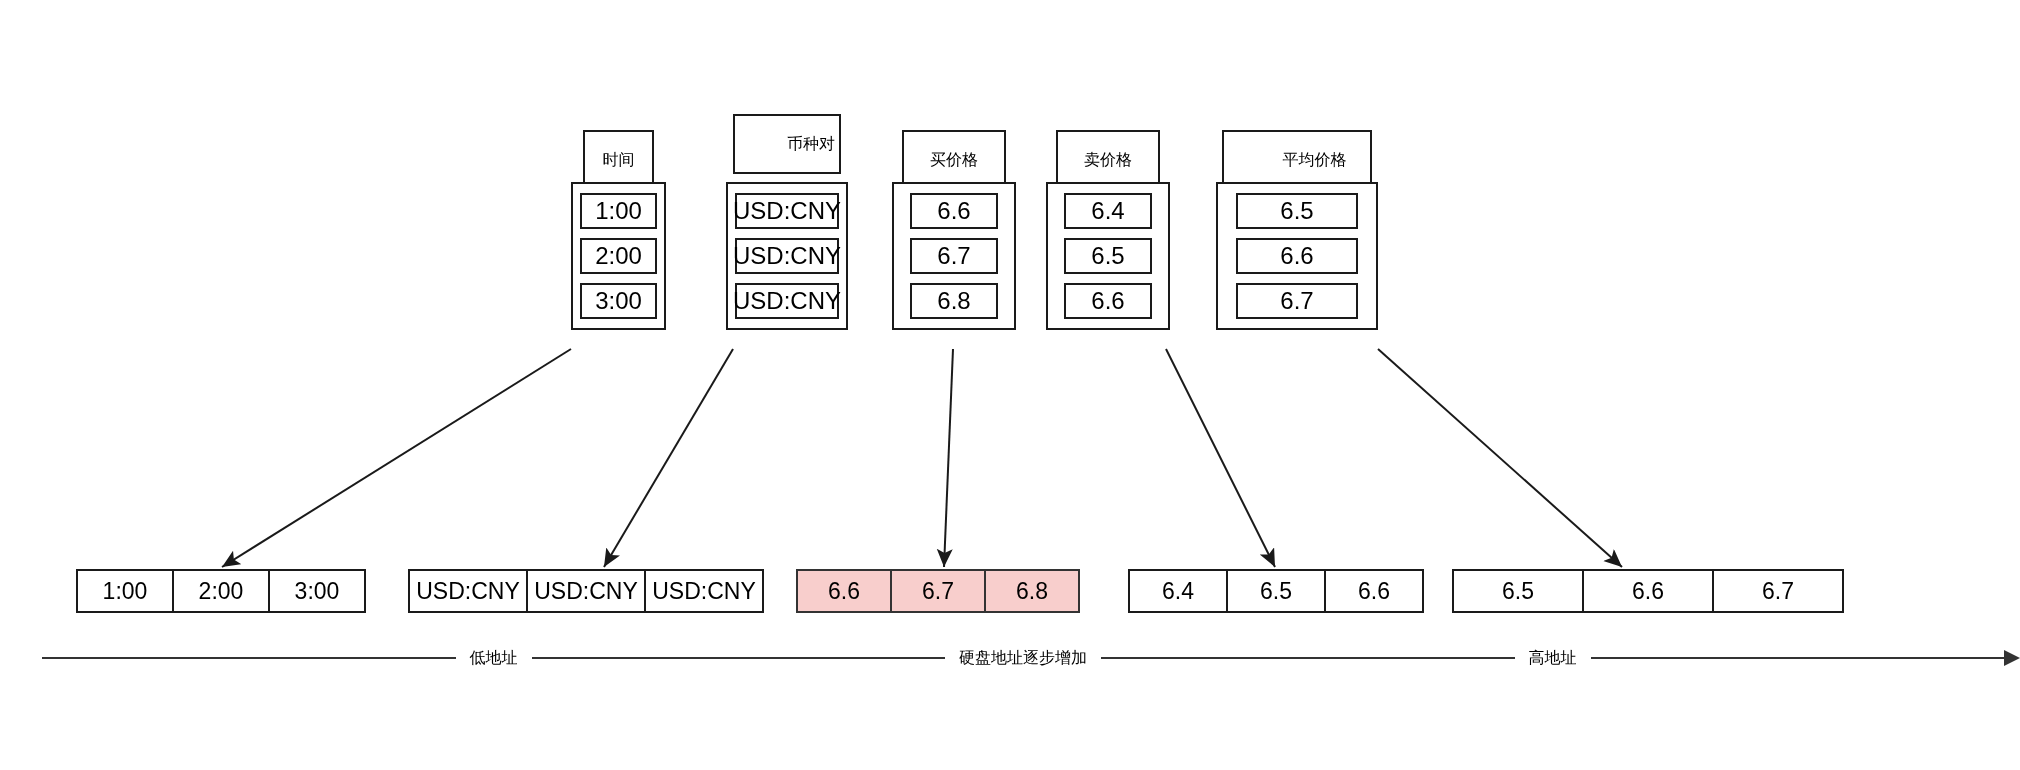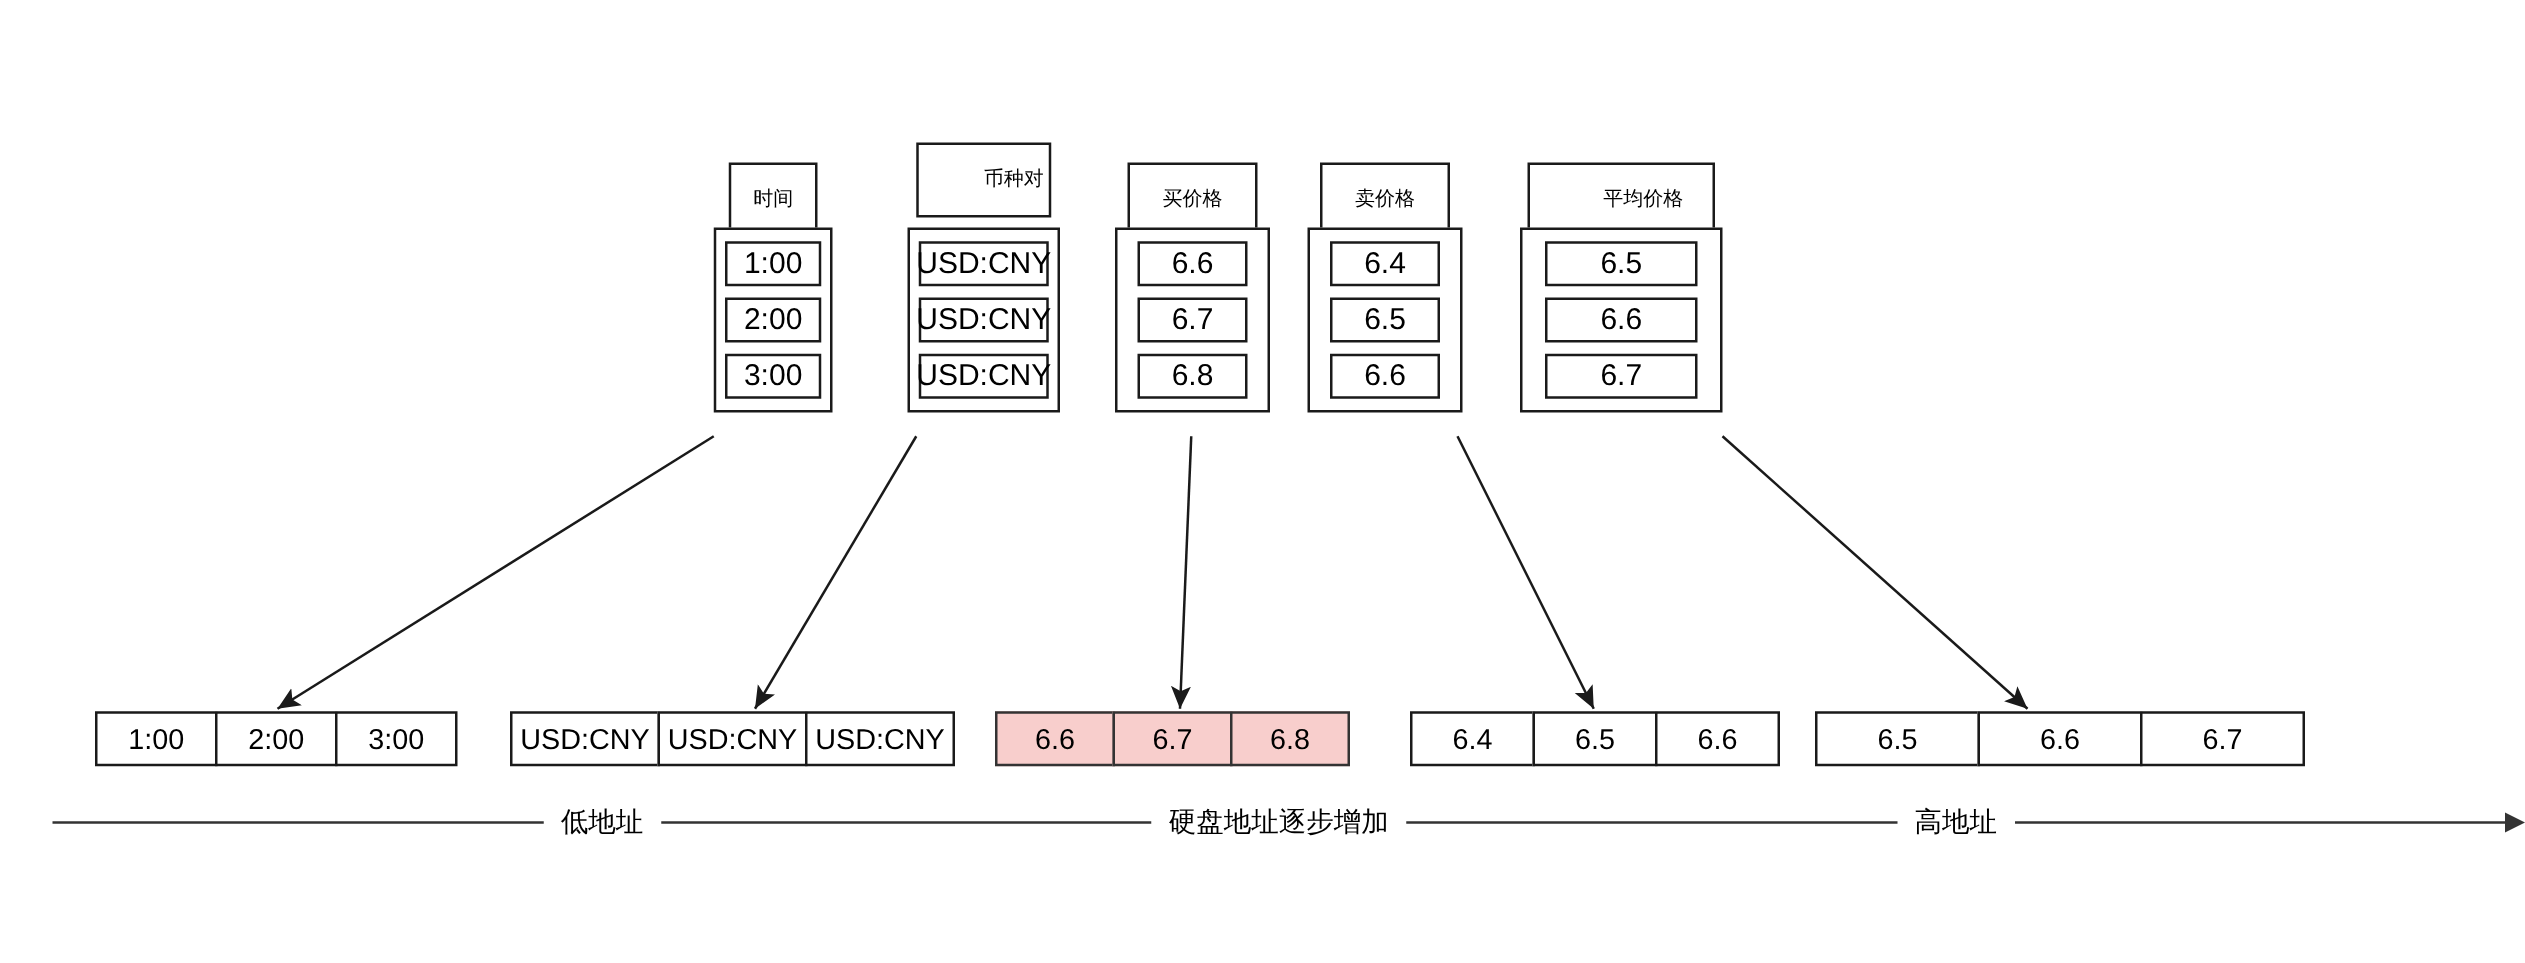--- a/index.html
+++ b/index.html
@@ -102,21 +102,21 @@
     display: flex;
     align-items: center;
     z-index: 4;
   }
   .axis-line {
     height: 0;
     border-top: 2px solid #333333;
     flex: 1 1 auto;
   }
   .axis-label {
-    font-size: 22px;
+    font-size: 16px;
     line-height: 1;
     white-space: nowrap;
     padding: 0 14px;
     flex: 0 0 auto;
   }
   .axis-spacer-left { flex: 0 0 42px; }
   .axis-cap {
     flex: 0 0 0;
     width: 0;
     height: 0;

